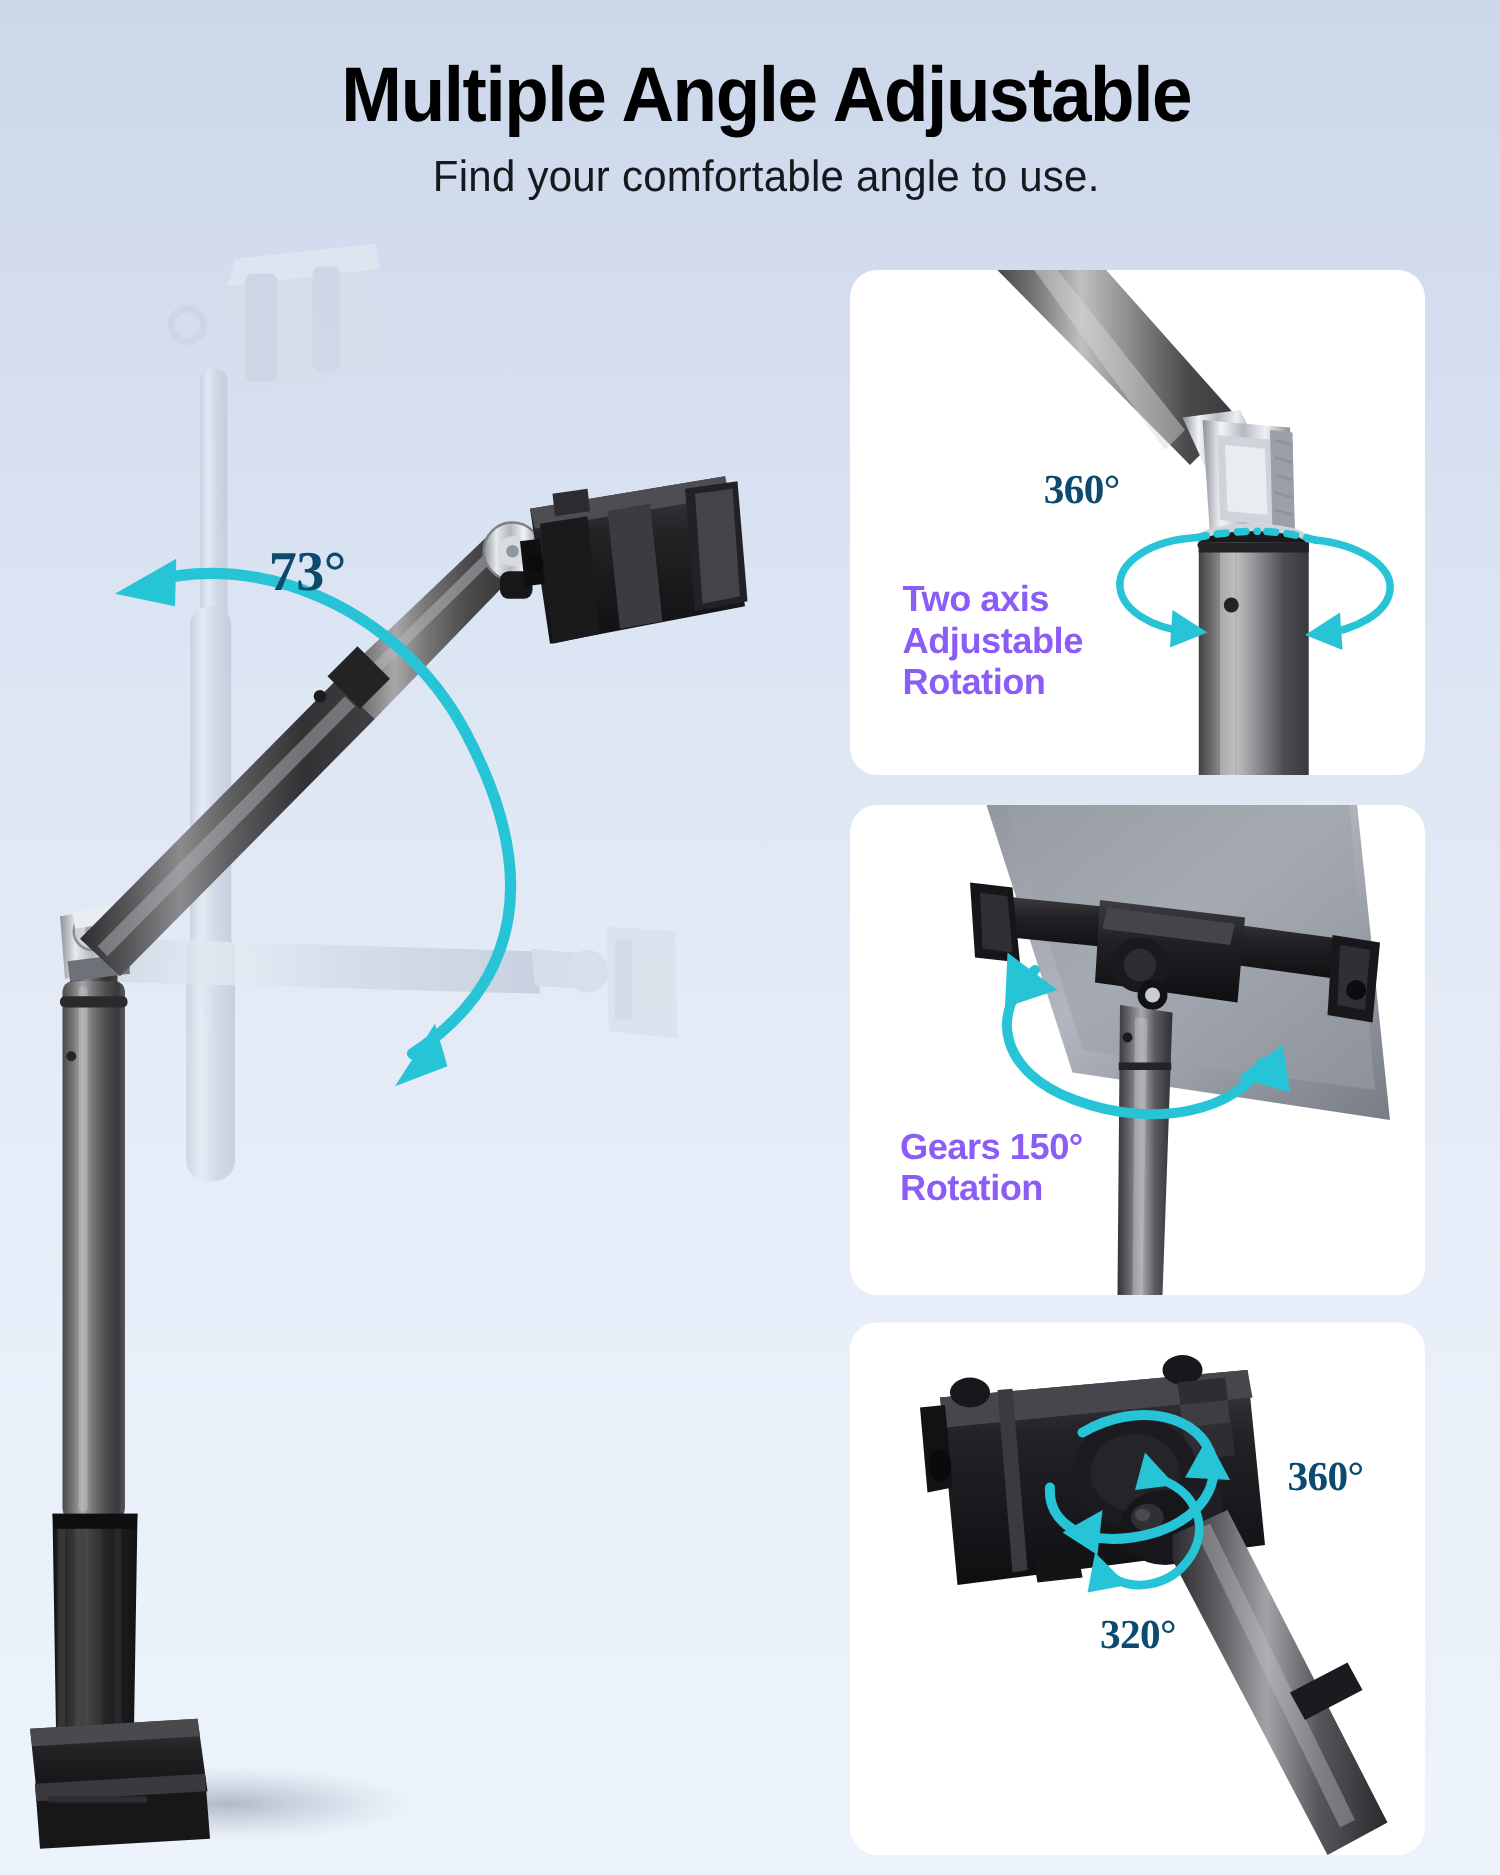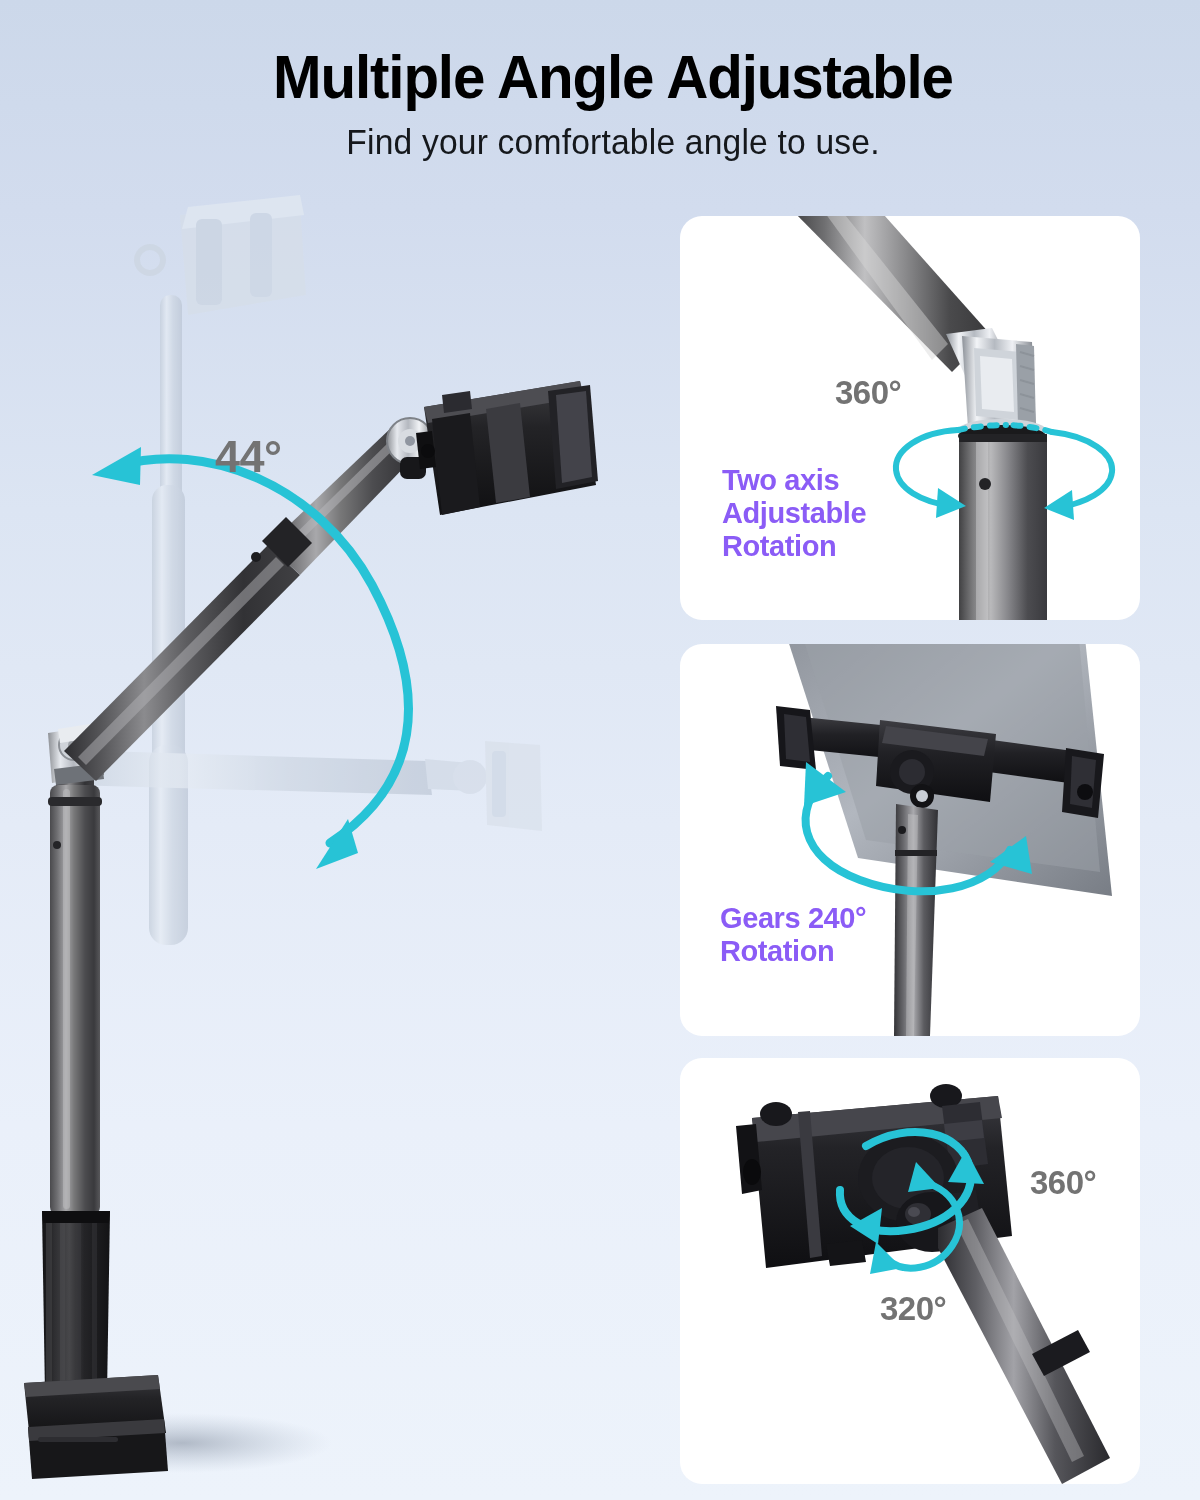--- a/index.html
+++ b/index.html
@@ -55,23 +55,23 @@
   .card {
     position: absolute;
     background: #ffffff;
     border-radius: 22px;
     overflow: hidden;
   }
 
   
   .deg-label {
     position: absolute;
-    font-family: Liberation Sans, sans-serif;
+    font-family: Liberation Serif, serif;
     font-weight: 700;
-    color: #737373;
+    color: #0c4a6e;
     letter-spacing: -0.5px;
     white-space: nowrap;
   }
   .caption {
     position: absolute;
     font-family: "Liberation Sans", sans-serif;
     font-weight: 700;
     color: #8b5cf6;
     line-height: 1.14;
     letter-spacing: -0.4px;
@@ -264,21 +264,21 @@
 
     <g>
       <path d="M92 290 L141 262 L140 300 Z" fill="#27c3d6"></path>
     </g>
 
     <g>
       <path d="M316 684 L348 634 L358 668 Z" fill="#27c3d6"></path>
     </g>
   </svg>
 
-  <div class="deg-label" style="left:215px; top:246px; font-size:45px;">44°</div>
+  <div class="deg-label" style="left:215px; top:246px; font-size:45px;">73°</div>
 </div>
 
 <div class="card" id="card-two-axis" style="left:680px; top:216px; width:460px; height:404px;">
   <svg width="460" height="404" viewBox="0 0 460 404" xmlns="http://www.w3.org/2000/svg">
     <defs>
       <linearGradient id="p1TubeAng" x1="0" y1="0" x2="1" y2="0">
         <stop offset="0%" stop-color="#3a3a3c"></stop>
         <stop offset="18%" stop-color="#6f6f71"></stop>
         <stop offset="38%" stop-color="#c0c0c2"></stop>
         <stop offset="58%" stop-color="#8a8a8c"></stop>
@@ -410,21 +410,21 @@
 
     <g fill="none" stroke="#27c3d6" stroke-width="8" stroke-linecap="round">
       <path d="M148 132
                C 110 166, 120 214, 180 236
                C 244 260, 312 244, 330 206"></path>
     </g>
     <path d="M126 118 L166 148 L124 162 Z" fill="#27c3d6"></path>
     <path d="M346 192 L310 218 L352 230 Z" fill="#27c3d6"></path>
   </svg>
 
-  <div class="caption" style="left:40px; top:258px; font-size:29px;">Gears 240°
+  <div class="caption" style="left:40px; top:258px; font-size:29px;">Gears 150°
 Rotation</div>
 </div>
 
 <div class="card" id="card-head" style="left:680px; top:1058px; width:460px; height:426px;">
   <svg width="460" height="426" viewBox="0 0 460 426" xmlns="http://www.w3.org/2000/svg">
     <defs>
       <linearGradient id="p3Body" x1="0" y1="0" x2="0" y2="1">
         <stop offset="0%" stop-color="#3b3b40"></stop>
         <stop offset="30%" stop-color="#232327"></stop>
         <stop offset="100%" stop-color="#0f0f12"></stop>

